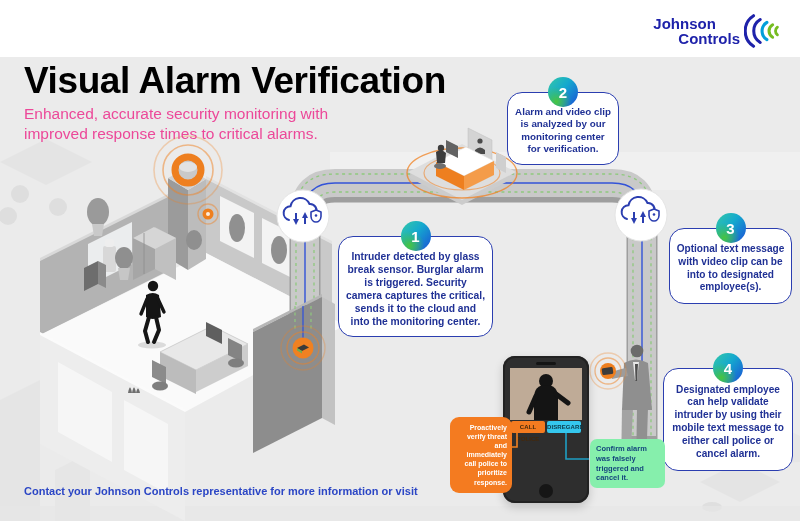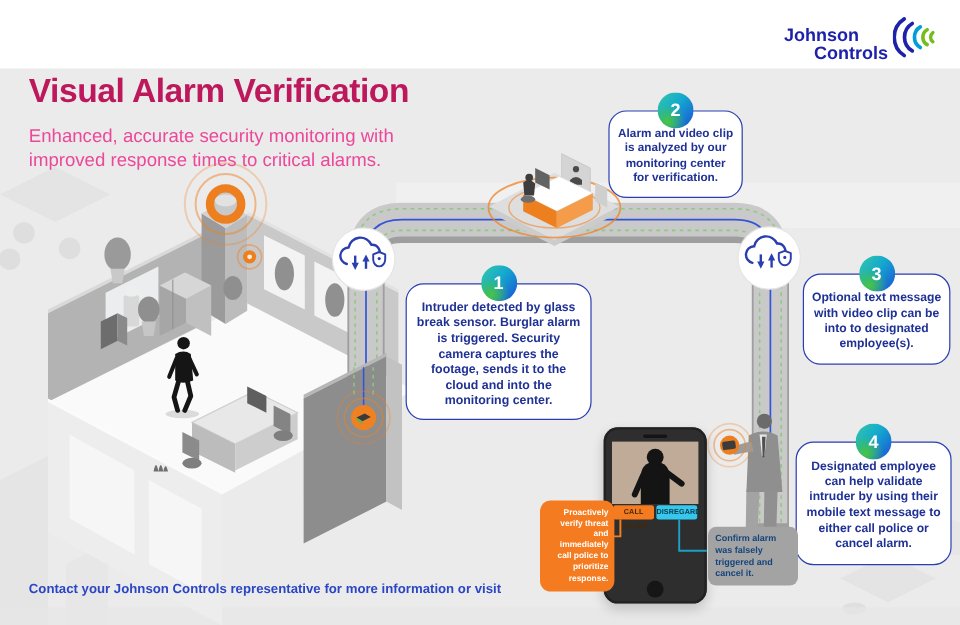--- a/index.html
+++ b/index.html
@@ -3,26 +3,26 @@
 <meta charset="utf-8">
 <style>
   html,body{margin:0;padding:0;}
   body{width:800px;height:521px;position:relative;overflow:hidden;
        font-family:"Liberation Sans","DejaVu Sans",sans-serif;background:#ffffff;}
   .topband{position:absolute;left:0;top:0;width:800px;height:57px;background:#ffffff;z-index:0;}
   .canvas{position:absolute;left:0;top:57px;width:800px;height:464px;background:#ebebeb;z-index:0;}
   svg.scene{position:absolute;left:0;top:0;width:800px;height:521px;z-index:1;}
   svg.wires{position:absolute;left:0;top:0;width:800px;height:521px;z-index:4;pointer-events:none;}
 
-  .page-title{position:absolute;left:24px;top:60px;font-size:28px;font-weight:700;
-      color:#be185d;letter-spacing:-0.4px;z-index:2;}
+  .page-title{position:absolute;left:24px;top:60px;font-size:37px;font-weight:700;
+      color:#000000;letter-spacing:-0.4px;z-index:2;}
   .page-subtitle{position:absolute;left:24px;top:104px;width:336px;font-size:15.5px;
       line-height:1.3;color:#ec4899;z-index:2;}
 
-  .logo{position:absolute;right:14px;top:10px;display:flex;align-items:flex-end;gap:4px;z-index:2;}
+  .logo{position:absolute;right:14px;top:10px;display:flex;align-items:center;gap:4px;z-index:2;}
   .logo-text{color:#1E22AA;font-weight:700;font-size:15px;line-height:15px;text-align:left;}
   .logo-text .lt2{margin-left:25px;}
   .logo-mark{width:42px;height:42px;}
 
   .callout{position:absolute;background:#ffffff;border:1.6px solid #2B3EB0;border-radius:15px;
       color:#203195;font-weight:600;text-align:center;z-index:3;
       display:flex;align-items:center;justify-content:center;box-sizing:border-box;}
   .callout .badge{position:absolute;top:-16px;left:50%;transform:translateX(-50%);
       width:30px;height:30px;border-radius:50%;color:#fff;font-weight:700;font-size:15px;
       display:flex;align-items:center;justify-content:center;
@@ -42,21 +42,21 @@
   .phone .btn{position:absolute;top:65px;width:34px;height:12px;border-radius:2px;
       font-size:6px;font-weight:700;text-align:center;line-height:12px;letter-spacing:.1px;cursor:pointer;}
   .btn-orange{left:8px;background:#F47B20;color:#45280a;}
   .btn-cyan{right:8px;background:#35C7EE;color:#0b3947;}
   .phone .homebtn{position:absolute;bottom:5px;left:50%;transform:translateX(-50%);
       width:14px;height:14px;border-radius:50%;background:#161616;}
 
   .note{position:absolute;z-index:3;box-sizing:border-box;}
   .note-orange{left:450px;top:417px;width:62px;min-height:66px;background:#F47B20;border-radius:9px;
       color:#ffffff;font-size:7px;font-weight:700;text-align:right;padding:6px 5px;line-height:1.3;}
-  .note-cyan{left:590px;top:439px;width:75px;min-height:46px;background:#a3a3a3;border-radius:7px;
+  .note-cyan{left:590px;top:439px;width:75px;min-height:46px;background:#86efac;border-radius:7px;
       color:#14457d;font-size:7.5px;font-weight:700;text-align:left;padding:5px 6px;line-height:1.3;}
 
   .footer{position:absolute;left:24px;top:485px;z-index:2;text-align:center;}
   .footer-bold{font-size:11px;font-weight:700;color:#2b46c5;}
   .footer-url{font-size:10px;color:#4558c9;margin-top:2px;cursor:pointer;}
 </style>
 </head>
 <body>
 
 <div class="topband"></div>
@@ -240,21 +240,21 @@
     <path d="M10 38 A19 19 0 0 1 10 6" stroke="#1E22AA" stroke-width="3.2" stroke-linecap="round"></path>
     <path d="M17 34 A14 14 0 0 1 17 10" stroke="#1E22AA" stroke-width="3.2" stroke-linecap="round"></path>
     <path d="M24 31 A10.5 10.5 0 0 1 24 13" stroke="#009FDA" stroke-width="3.2" stroke-linecap="round"></path>
     <path d="M30 28.5 A7.5 7.5 0 0 1 30 15.5" stroke="#76BC21" stroke-width="3.2" stroke-linecap="round"></path>
     <path d="M35 26 A5 5 0 0 1 35 18" stroke="#76BC21" stroke-width="3" stroke-linecap="round"></path>
   </svg>
 </div>
 
 <div class="callout s1">
   <div class="badge">1</div>
-  <div class="ct">Intruder detected by glass break sensor. Burglar alarm is triggered. Security camera captures the footage, sends it to the cloud and into the monitoring center.</div>
+  <div class="ct">Intruder detected by glass break sensor. Burglar alarm is triggered. Security camera captures the critical, sends it to the cloud and into the monitoring center.</div>
 </div>
 <div class="callout s2">
   <div class="badge">2</div>
   <div class="ct">Alarm and video clip is analyzed by our monitoring center for verification.</div>
 </div>
 <div class="callout s3">
   <div class="badge">3</div>
   <div class="ct">Optional text message with video clip can be into to designated employee(s).</div>
 </div>
 <div class="callout s4">

